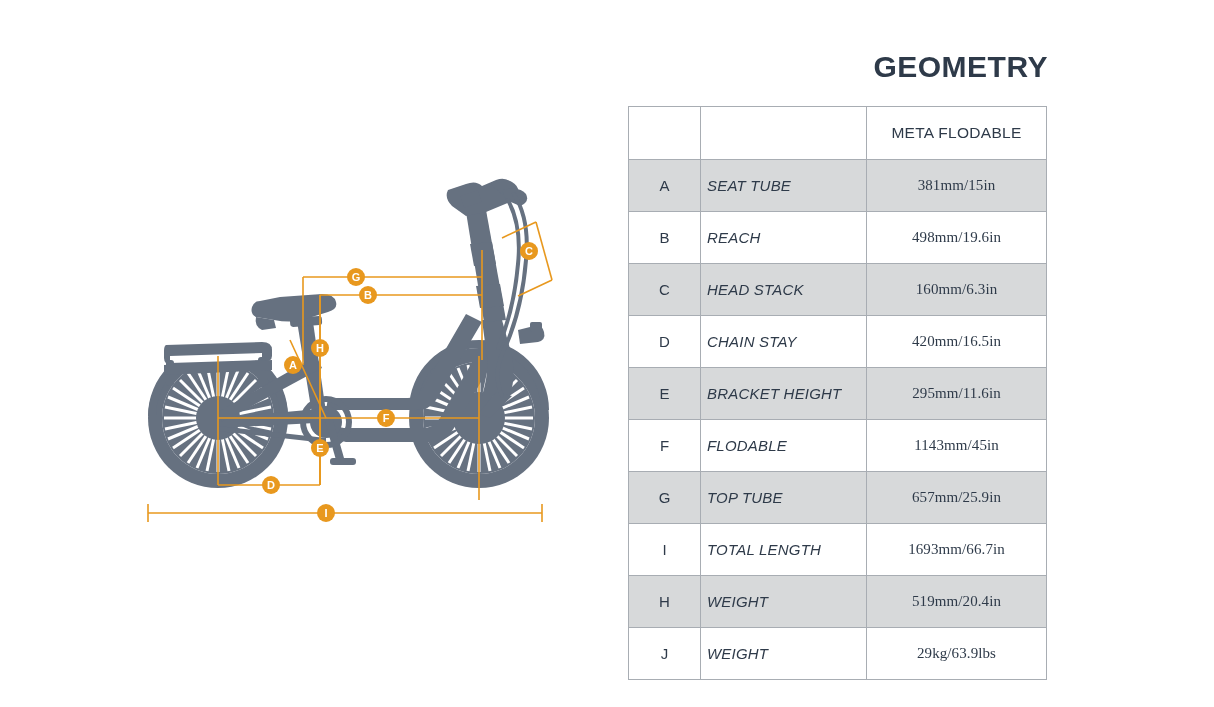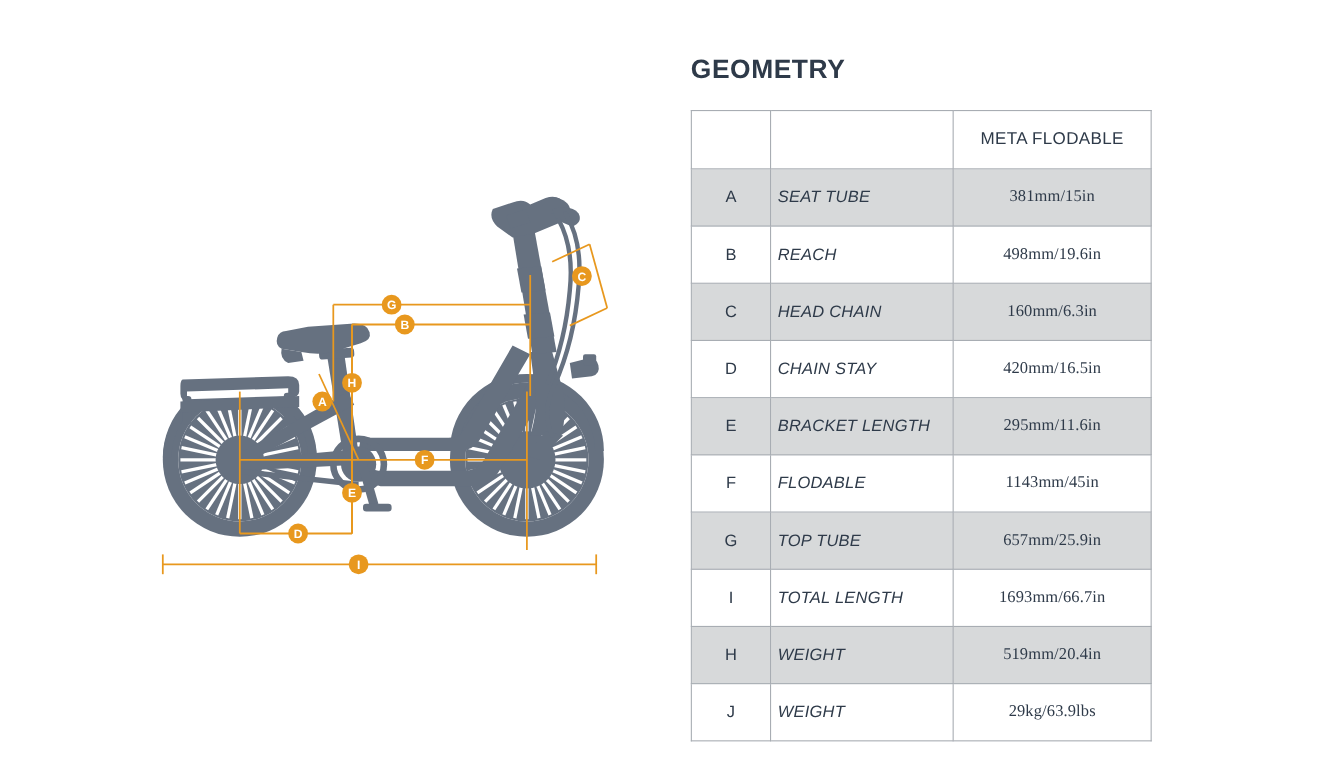--- a/index.html
+++ b/index.html
@@ -16,22 +16,22 @@
   #diagram-panel{
     position:absolute;left:0;top:0;width:600px;height:707px;
   }
   #bike-svg{position:absolute;left:130px;top:160px;}
 
   
   #geometry-panel{
     position:absolute;left:628px;top:50px;width:420px;
   }
   #geometry-title{
-    text-align:left;
-    font-size:24px;
+    text-align:right;
+    font-size:30px;
     font-weight:bold;
     letter-spacing:.5px;
     color:#2e3a49;
     margin:0 0 22px 0;
   }
   table.geo{
     border-collapse:collapse;
     width:418px;
     table-layout:fixed;
     font-size:14.5px;
@@ -324,31 +324,31 @@
             <td class="name">SEAT TUBE</td>
             <td class="value">381mm/15in</td>
           </tr>
           <tr class="plain">
             <td class="letter">B</td>
             <td class="name">REACH</td>
             <td class="value">498mm/19.6in</td>
           </tr>
           <tr class="shade">
             <td class="letter">C</td>
-            <td class="name">HEAD CHAIN</td>
+            <td class="name">HEAD STACK</td>
             <td class="value">160mm/6.3in</td>
           </tr>
           <tr class="plain">
             <td class="letter">D</td>
             <td class="name">CHAIN STAY</td>
             <td class="value">420mm/16.5in</td>
           </tr>
           <tr class="shade">
             <td class="letter">E</td>
-            <td class="name">BRACKET LENGTH</td>
+            <td class="name">BRACKET HEIGHT</td>
             <td class="value">295mm/11.6in</td>
           </tr>
           <tr class="plain">
             <td class="letter">F</td>
             <td class="name">FLODABLE</td>
             <td class="value">1143mm/45in</td>
           </tr>
           <tr class="shade">
             <td class="letter">G</td>
             <td class="name">TOP TUBE</td>

